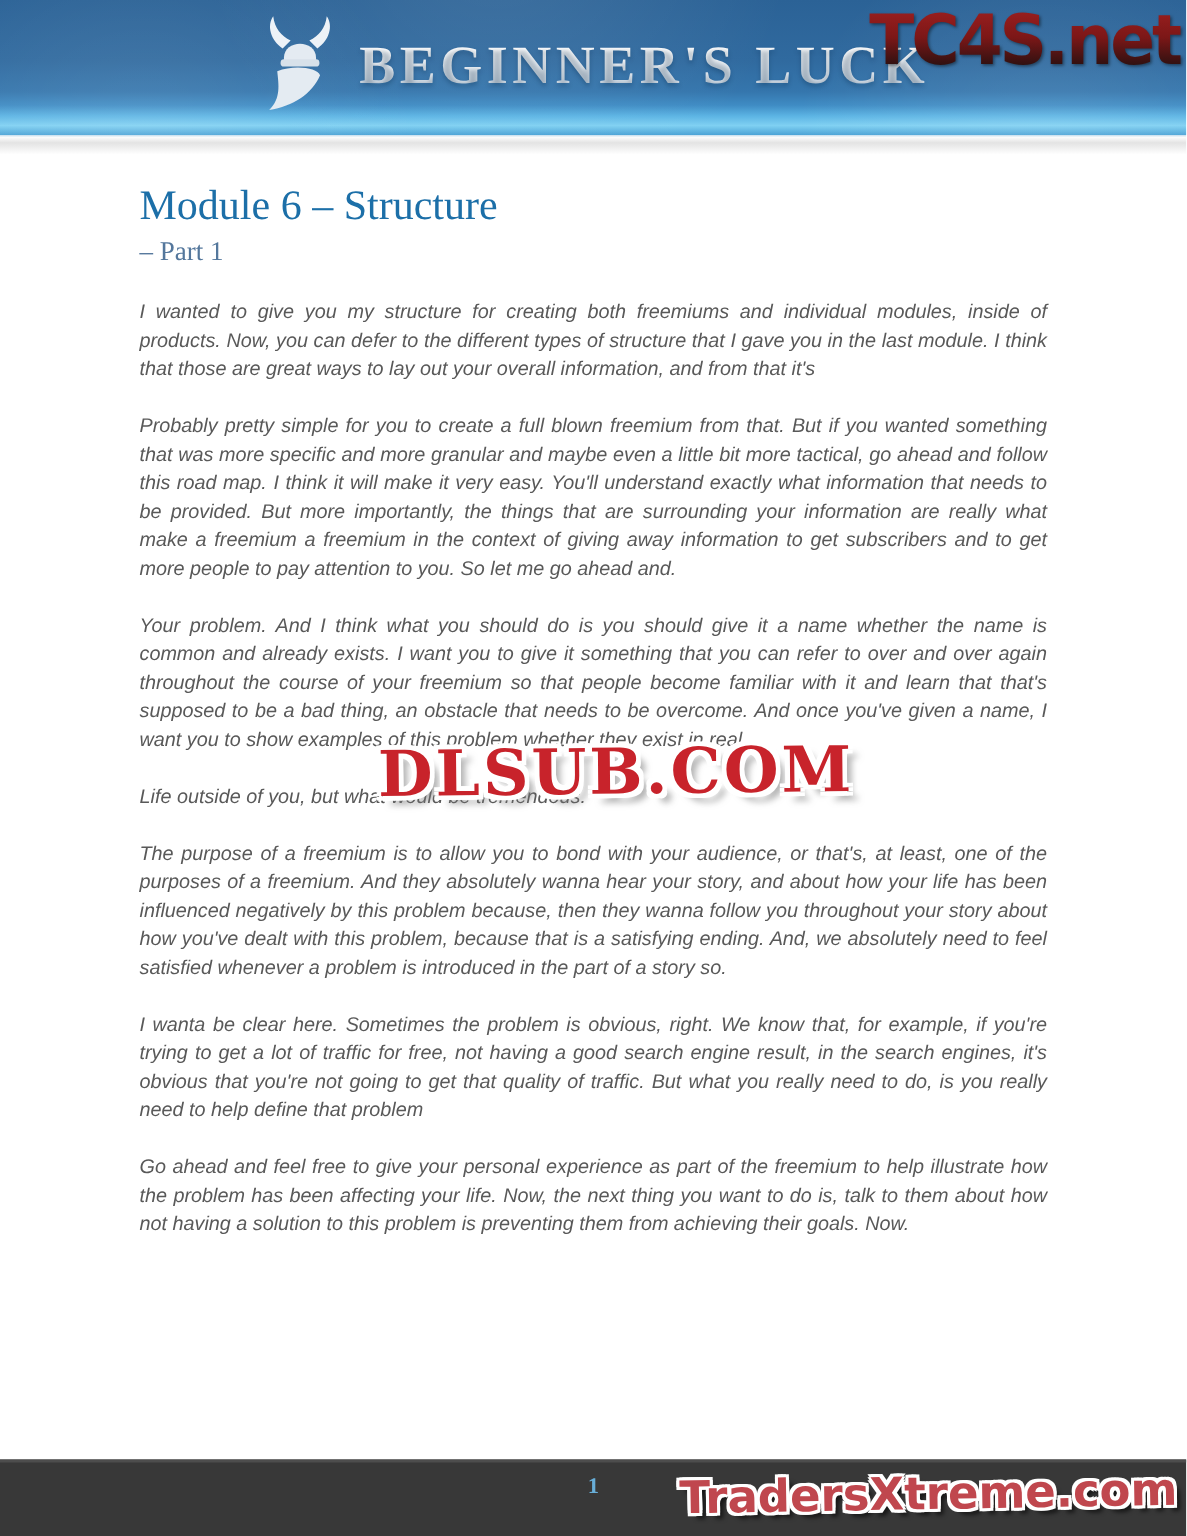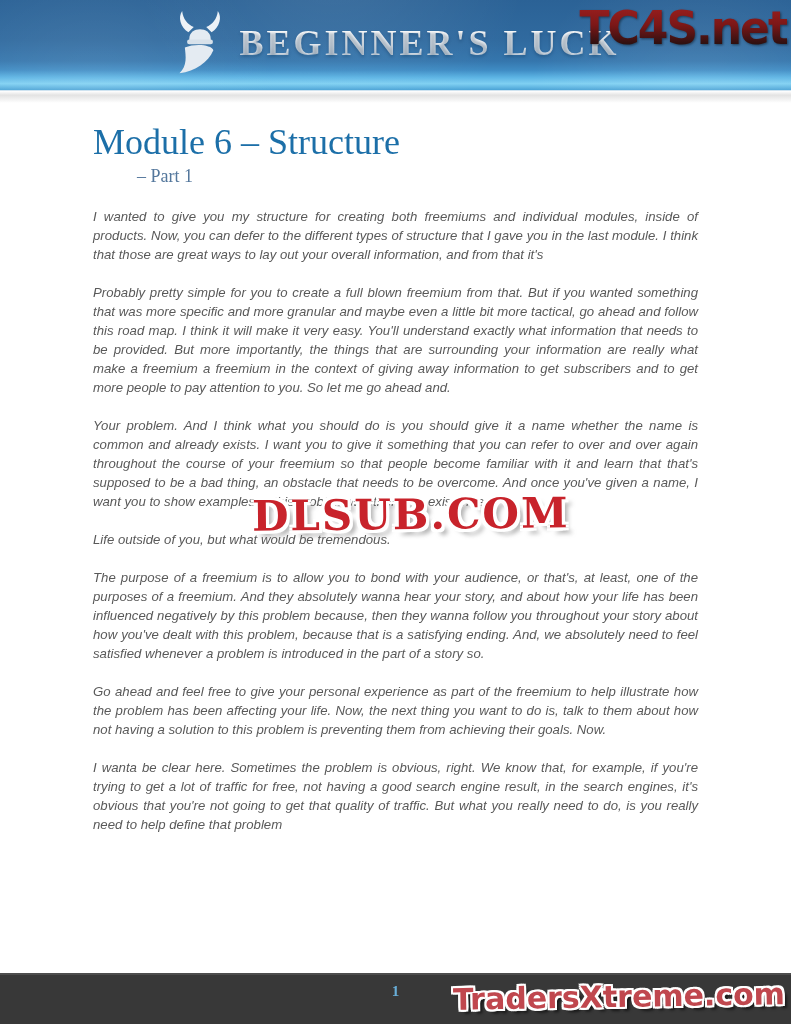--- a/index.html
+++ b/index.html
@@ -80,30 +80,29 @@
   .content {
     position: absolute;
     top: 103px;
     left: 0;
     width: 791px;
     padding: 20px 93px 0 93px;
   }
   .doc-title {
     font-family: "Liberation Serif", serif;
     font-weight: 500;
-    font-size: 36px;
+    font-size: 28px;
     line-height: 1.1;
     color: #1c6fa8;
   }
   .doc-subtitle {
     font-family: "Liberation Serif", serif;
     font-size: 18px;
     color: #54779c;
     margin-top: 3px;
-    margin-left: 44px;
   }
   .paragraphs { margin-top: 20px; }
   .paragraphs p {
     font-size: 13.2px;
     line-height: 19px;
     color: #595959;
     text-align: justify;
     margin-bottom: 19px;
     font-style: italic;
   }
@@ -193,22 +192,22 @@
 
   <div class="content">
     <div class="doc-title">Module 6 – Structure</div>
     <div class="doc-subtitle">– Part 1</div>
     <div class="paragraphs">
       <p>I wanted to give you my structure for creating both freemiums and individual modules, inside of products. Now, you can defer to the different types of structure that I gave you in the last module. I think that those are great ways to lay out your overall information, and from that it's</p>
       <p>Probably pretty simple for you to create a full blown freemium from that. But if you wanted something that was more specific and more granular and maybe even a little bit more tactical, go ahead and follow this road map. I think it will make it very easy. You'll understand exactly what information that needs to be provided. But more importantly, the things that are surrounding your information are really what make a freemium a freemium in the context of giving away information to get subscribers and to get more people to pay attention to you. So let me go ahead and.</p>
       <p>Your problem. And I think what you should do is you should give it a name whether the name is common and already exists. I want you to give it something that you can refer to over and over again throughout the course of your freemium so that people become familiar with it and learn that that's supposed to be a bad thing, an obstacle that needs to be overcome. And once you've given a name, I want you to show examples of this problem whether they exist in real.</p>
       <p>Life outside of you, but what would be tremendous.</p>
       <p>The purpose of a freemium is to allow you to bond with your audience, or that's, at least, one of the purposes of a freemium. And they absolutely wanna hear your story, and about how your life has been influenced negatively by this problem because, then they wanna follow you throughout your story about how you've dealt with this problem, because that is a satisfying ending. And, we absolutely need to feel satisfied whenever a problem is introduced in the part of a story so.</p>
+      <p>I wanta be clear here. Sometimes the problem is obvious, right. We know that, for example, if you're trying to get a lot of traffic for free, not having a good search engine result, in the search engines, it's obvious that you're not going to get that quality of traffic. But what you really need to do, is you really need to help define that problem</p>
       <p>Go ahead and feel free to give your personal experience as part of the freemium to help illustrate how the problem has been affecting your life. Now, the next thing you want to do is, talk to them about how not having a solution to this problem is preventing them from achieving their goals. Now.</p>
-      <p>I wanta be clear here. Sometimes the problem is obvious, right. We know that, for example, if you're trying to get a lot of traffic for free, not having a good search engine result, in the search engines, it's obvious that you're not going to get that quality of traffic. But what you really need to do, is you really need to help define that problem</p>
     </div>
   </div>
 
   <div class="dlsub">DLSUB.COM</div>
 
   <div class="footer">
     <span class="page-number">1</span>
     <span class="footer-brand">TradersXtreme.com</span>
   </div>
 

